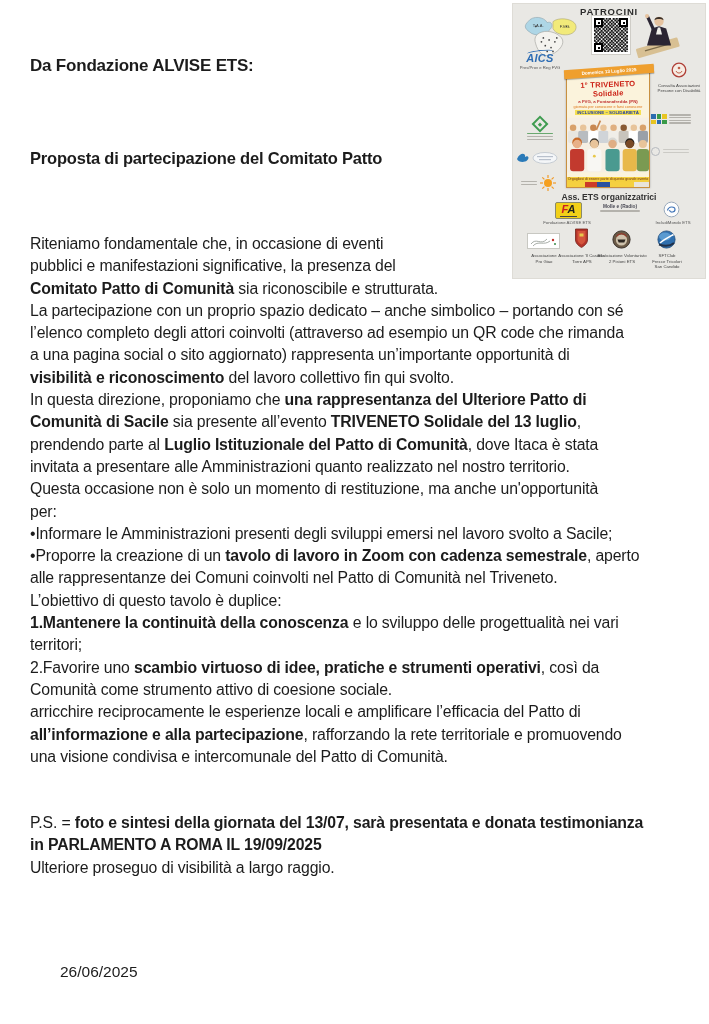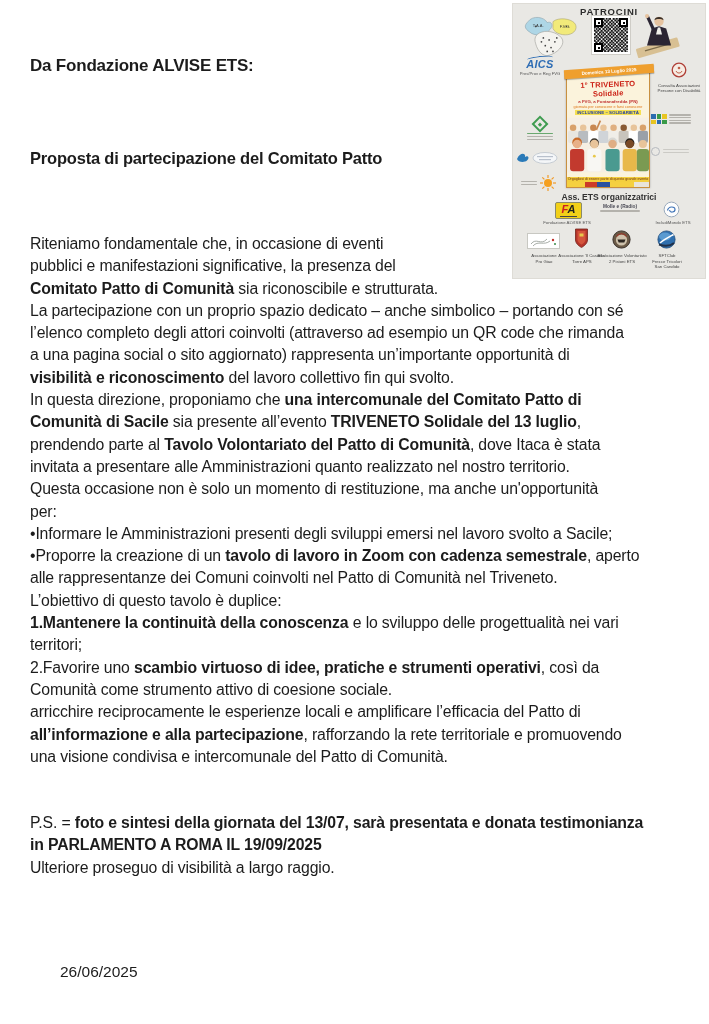--- a/index.html
+++ b/index.html
@@ -35,21 +35,21 @@
   .speaker{left:122px;top:6px;width:48px;height:54px;}
 
   
   .ucid{left:48px;top:54px;width:104px;height:16px;display:flex;align-items:center;gap:16px;flex-direction:column;}
   .ucid-name{font-family:"Liberation Serif",serif;font-weight:bold;font-size:12px;color:#3a5f98;letter-spacing:0.5px;}
   .bars i{display:block;height:1.4px;background:#b4b2ac;margin:1.4px 0;border-radius:1px;}
   .ucid .bars{width:16px;}
   .ucid .bars i{background:#a8b0bc;}
 
   
-  .aics{left:4px;top:52px;width:46px;text-align:center;}
+  .aics{left:4px;top:46px;width:46px;text-align:center;}
   .aics .swoosh{width:26px;height:5px;border-top:1.6px solid #2e6db4;border-radius:50%;margin:0 auto -3px auto;transform:rotate(-6deg);}
   .aics .aics-txt{font-style:italic;font-weight:bold;font-size:11px;color:#2e6db4;letter-spacing:0.3px;}
   .aics .cap{font-size:4.2px;color:#555;margin-top:1px;}
   .diamond-wrap{left:14px;top:112px;width:26px;text-align:center;}
   .diamond{width:12px;height:12px;border:2px solid #3f9c50;transform:rotate(45deg);margin:2px auto 3px auto;position:relative;}
   .diamond::after{content:"";position:absolute;inset:2.5px;background:#3f9c50;}
   .diamond-wrap .bars{width:26px;margin:0 auto;}
   .diamond-wrap .bars i:first-child{background:#6aa86f;}
   .bird{left:2px;top:146px;width:48px;height:16px;}
   .sun-wrap{left:8px;top:170px;width:44px;height:18px;display:flex;align-items:center;gap:2px;}
@@ -369,23 +369,23 @@
   </div>
 
   <div class="body-text">
       <div class="tline"><span>Riteniamo fondamentale che, in occasione di eventi</span></div>
       <div class="tline"><span> pubblici e manifestazioni significative, la presenza del</span></div>
       <div class="tline"><span class="b"> Comitato Patto di Comunità</span><span> sia riconoscibile e strutturata.</span></div>
       <div class="tline"><span> La partecipazione con un proprio spazio dedicato – anche simbolico – portando con sé</span></div>
       <div class="tline"><span>l’elenco completo degli attori coinvolti (attraverso ad esempio un QR code che rimanda</span></div>
       <div class="tline"><span>a una pagina social o sito aggiornato) rappresenta un’importante opportunità di</span></div>
       <div class="tline"><span class="b">visibilità e riconoscimento</span><span> del lavoro collettivo fin qui svolto.</span></div>
-      <div class="tline"><span>In questa direzione, proponiamo che </span><span class="b">una intercomunale del Comitato Patto di</span></div>
+      <div class="tline"><span>In questa direzione, proponiamo che </span><span class="b">una rappresentanza del Ulteriore Patto di</span></div>
       <div class="tline"><span class="b">Comunità di Sacile</span><span> sia presente all’evento </span><span class="b">TRIVENETO Solidale del 13 luglio</span><span>,</span></div>
-      <div class="tline"><span>prendendo parte al </span><span class="b">Tavolo Volontariato del Patto di Comunità</span><span>, dove Itaca è stata</span></div>
+      <div class="tline"><span>prendendo parte al </span><span class="b">Luglio Istituzionale del Patto di Comunità</span><span>, dove Itaca è stata</span></div>
       <div class="tline"><span>invitata a presentare alle Amministrazioni quanto realizzato nel nostro territorio.</span></div>
       <div class="tline"><span>Questa occasione non è solo un momento di restituzione, ma anche un'opportunità</span></div>
       <div class="tline"><span>per:</span></div>
       <div class="tline"><span>•Informare le Amministrazioni presenti degli sviluppi emersi nel lavoro svolto a Sacile;</span></div>
       <div class="tline"><span>•Proporre la creazione di un </span><span class="b">tavolo di lavoro in Zoom con cadenza semestrale</span><span>, aperto</span></div>
       <div class="tline"><span>alle rappresentanze dei Comuni coinvolti nel Patto di Comunità nel Triveneto.</span></div>
       <div class="tline"><span>L’obiettivo di questo tavolo è duplice:</span></div>
       <div class="tline"><span class="b">1.Mantenere la continuità della conoscenza</span><span> e lo sviluppo delle progettualità nei vari</span></div>
       <div class="tline"><span>territori;</span></div>
       <div class="tline"><span>2.Favorire uno </span><span class="b">scambio virtuoso di idee, pratiche e strumenti operativi</span><span>, così da</span></div>

